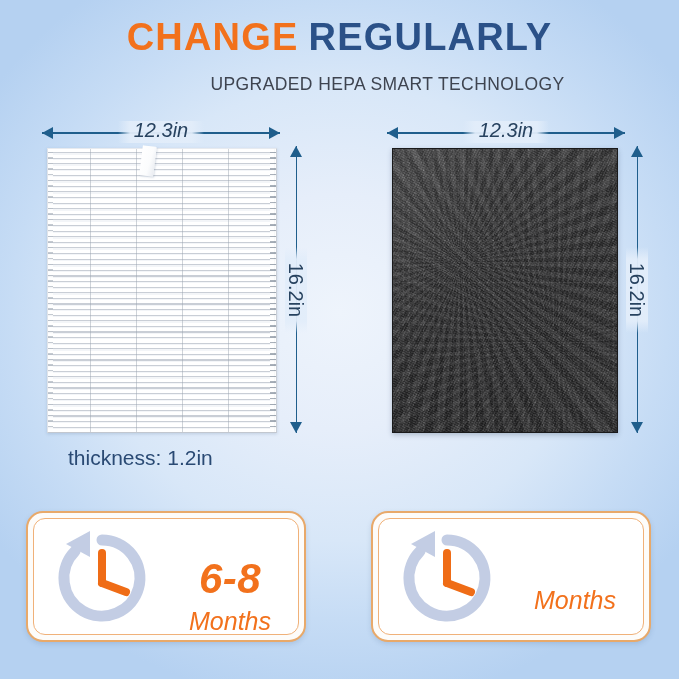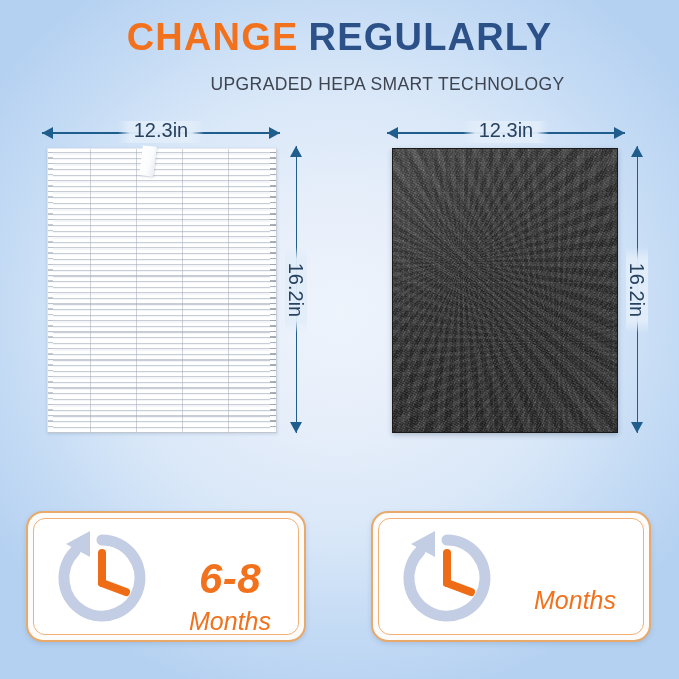--- a/index.html
+++ b/index.html
@@ -31,21 +31,21 @@
   #title .w2{color:#2b5188;}
 
   #subtitle{
     position:absolute;left:0;top:74px;width:679px;
     text-align:center;
     font-size:17.5px;font-weight:400;letter-spacing:.4px;
     color:#3e4450;white-space:nowrap;padding-left:48px;
   }
 
   
-  .dim-h{position:absolute;height:22px;}
+  .dim-h{position:absolute;height:22px;font-style:italic;}
   .dim-h .line{
     position:absolute;top:11px;left:0;right:0;height:1.6px;background:#1f5e8c;
   }
   .dim-h .lbl{
     position:absolute;top:-2px;left:50%;transform:translateX(-50%);
     background:transparent;padding:0 7px;
     font-size:20px;color:#27425f;white-space:nowrap;line-height:22px;
   }
   .dim-h .lbl-bg{
     position:absolute;top:0px;left:50%;transform:translateX(-50%);
@@ -208,20 +208,21 @@
   </div>
 
   <div class="dim-v" style="left:285px;top:146px;height:287px;">
     <div class="line"></div>
     <div class="av t"></div>
     <div class="av b"></div>
     <div class="lbl-bg"></div>
     <div class="lbl">16.2in</div>
   </div>
 
+  <div class="thick" style="left:68px;top:446px;">thickness: 1.2in</div>
 
   <div class="dim-h" style="left:387px;top:121px;width:238px;">
     <div class="line"></div>
     <div class="ah l"></div>
     <div class="ah r"></div>
     <div class="lbl-bg"></div>
     <div class="lbl">12.3in</div>
   </div>
 
   <div id="carbon">

